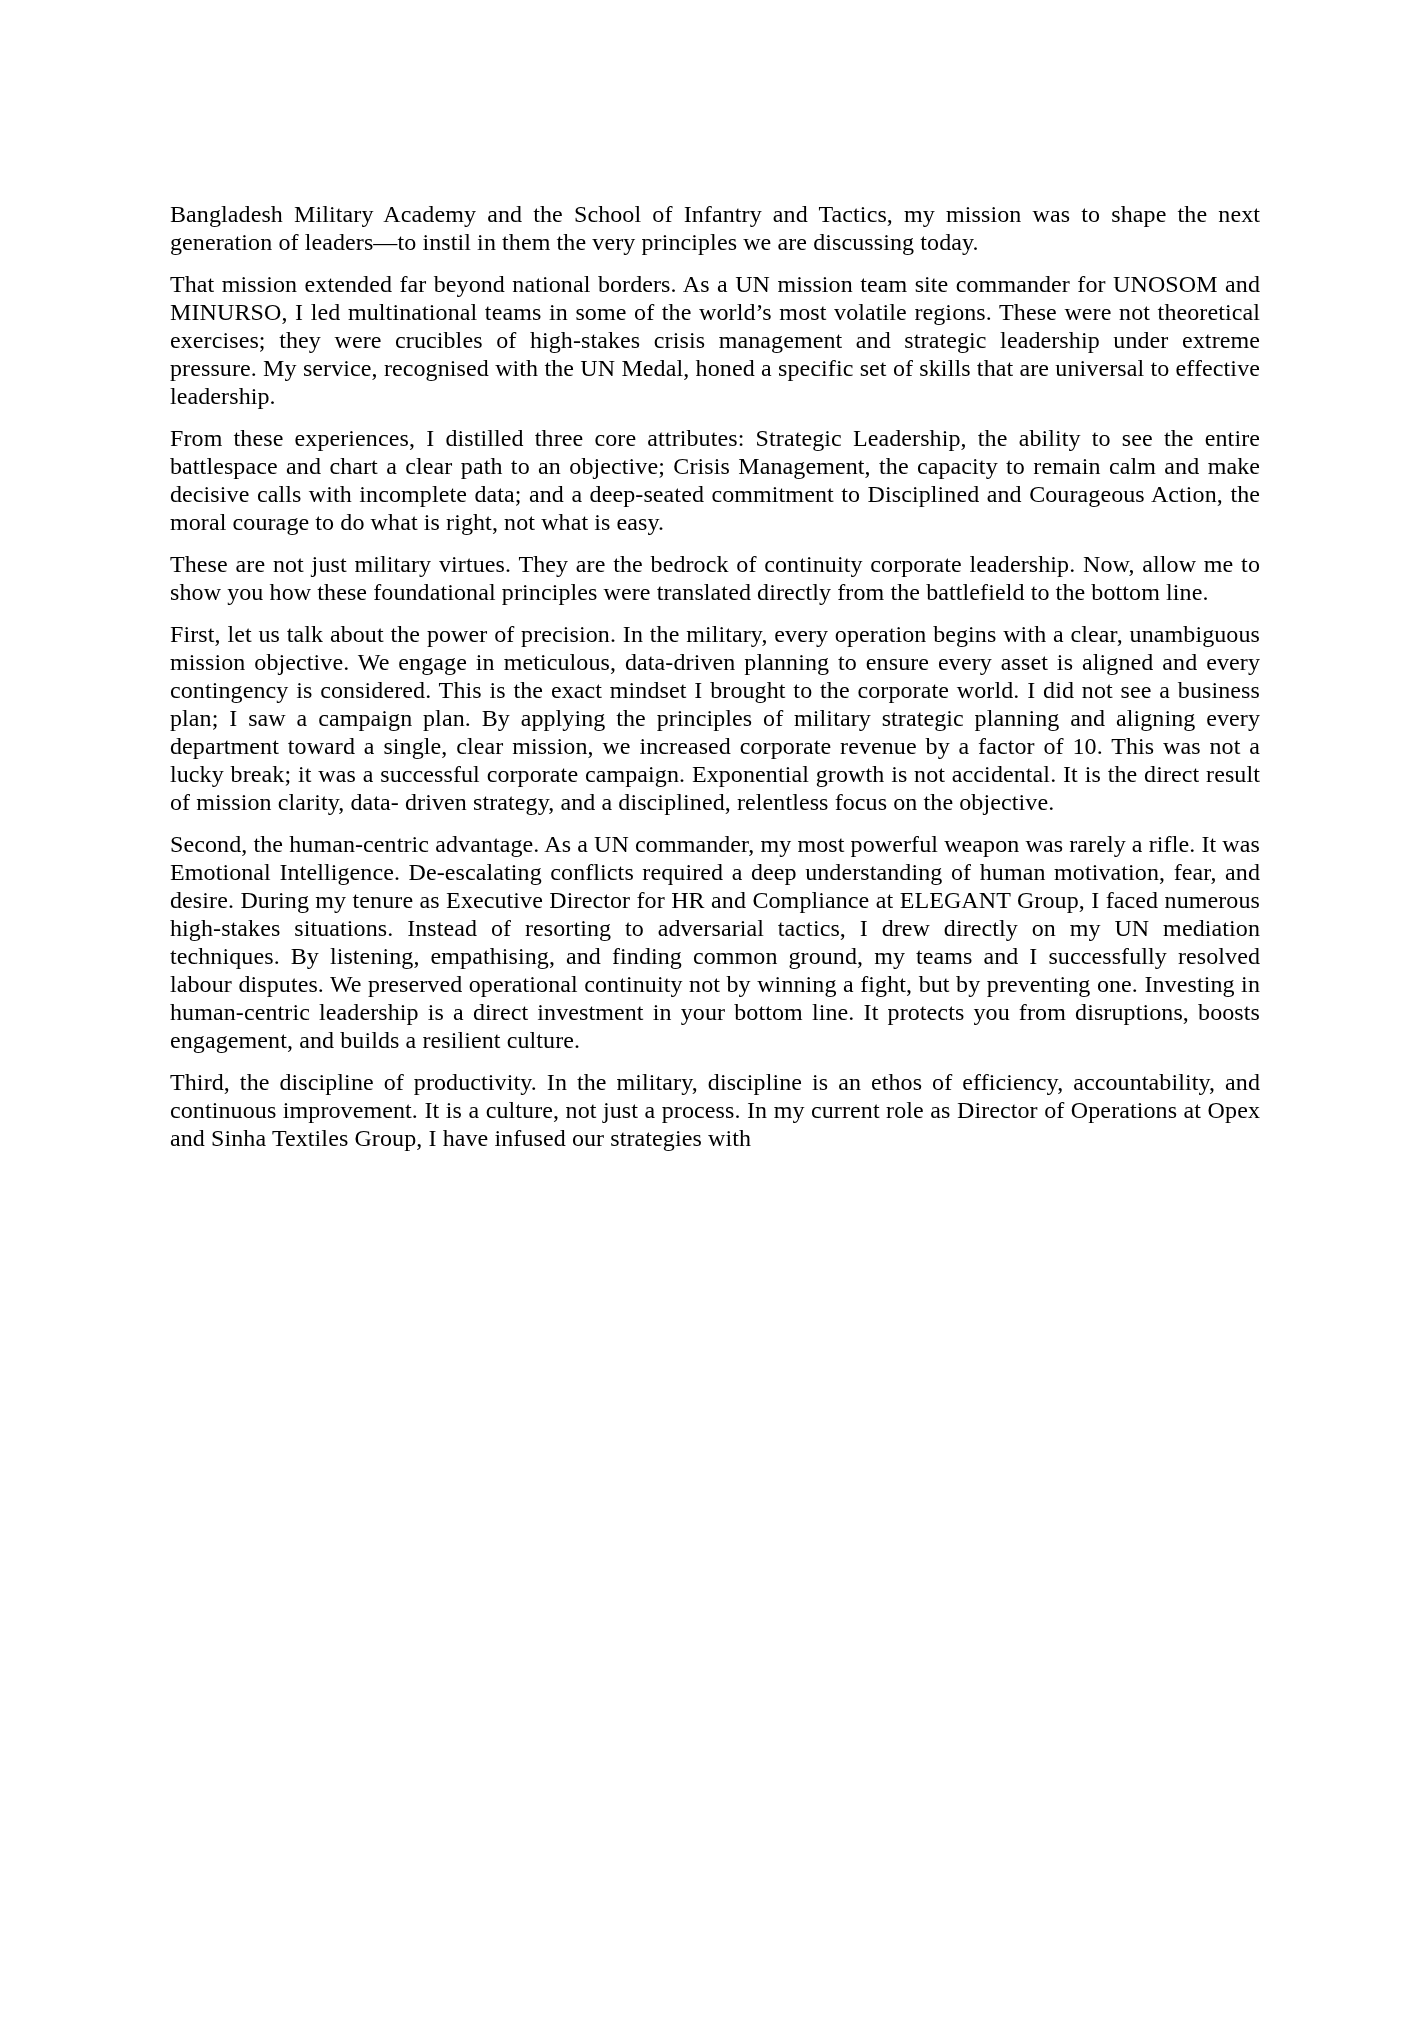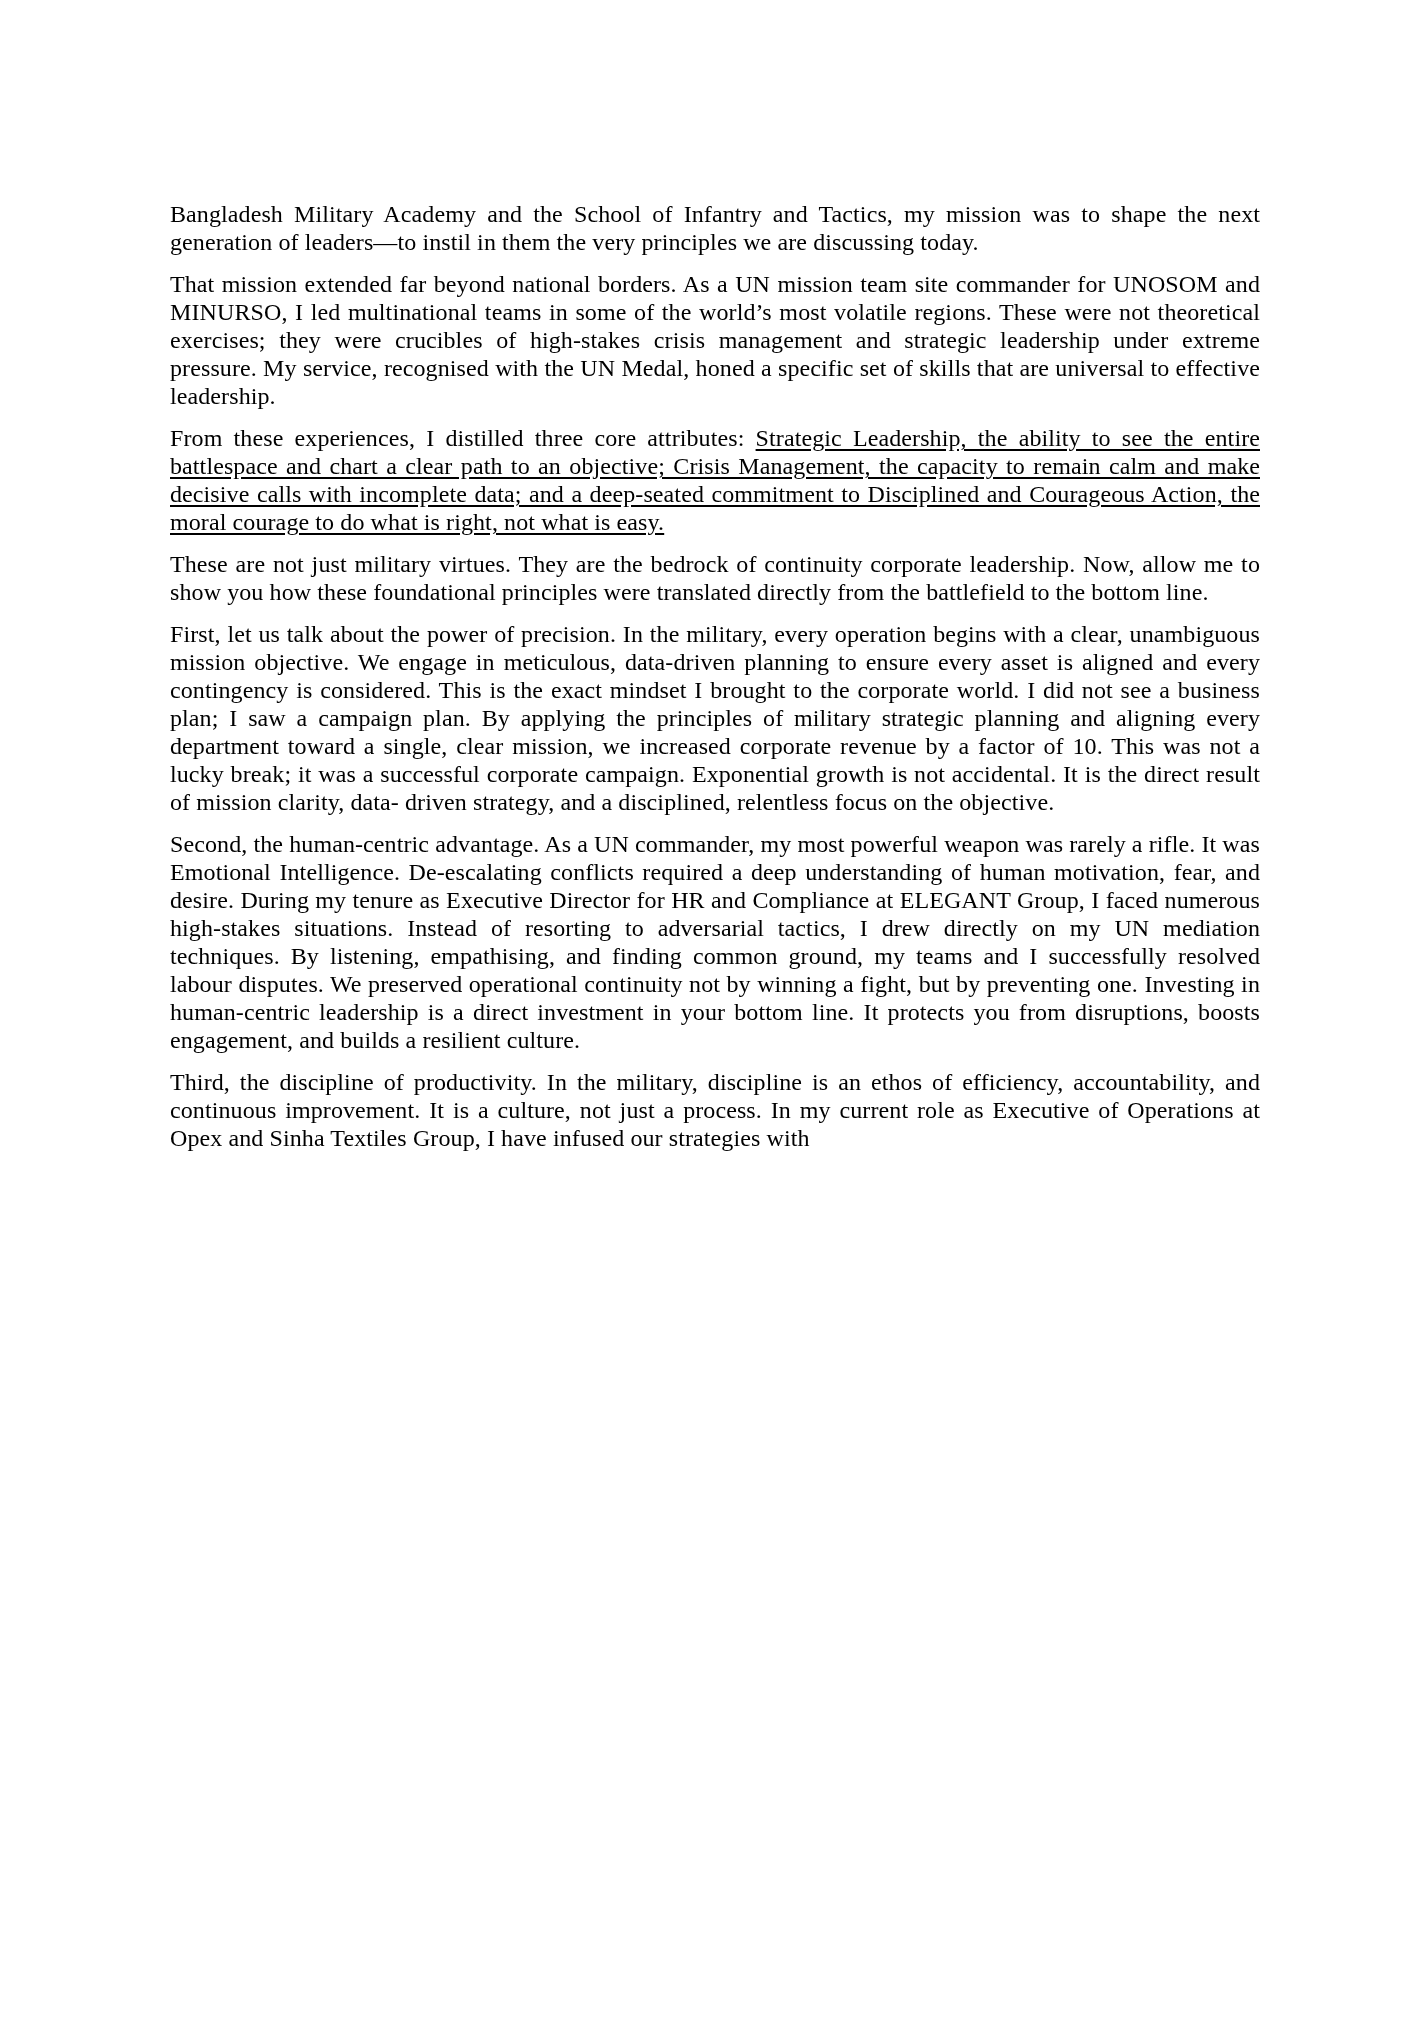--- a/index.html
+++ b/index.html
@@ -27,30 +27,29 @@
     width: 1090px;
     font-size: 24px;
     line-height: 28px;
     text-align: justify;
     letter-spacing: 0.1px;
   }
   .doc-body p {
     margin: 0 0 14px 0;
   }
   .u {
-    text-decoration: underline;
     text-underline-offset: 3px;
   }
 </style>
 </head>
 <body>
 
 <div class="page">
   <div class="doc-body">
       <p><span>Bangladesh Military Academy and the School of Infantry and Tactics, my mission was to shape the next generation of leaders—to instil in them the very principles we are discussing today.</span></p>
       <p><span>That mission extended far beyond national borders. As a UN mission team site commander for UNOSOM and MINURSO, I led multinational teams in some of the world’s most volatile regions. These were not theoretical exercises; they were crucibles of high-stakes crisis management and strategic leadership under extreme pressure. My service, recognised with the UN Medal, honed a specific set of skills that are universal to effective leadership.</span></p>
       <p><span>From these experiences, I distilled three core attributes: </span><span class="u">Strategic Leadership, the ability to see the entire battlespace and chart a clear path to an objective; Crisis Management, the capacity to remain calm and make decisive calls with incomplete data; and a deep-seated commitment to Disciplined and Courageous Action, the moral courage to do what is right, not what is easy.</span></p>
       <p><span>These are not just military virtues. They are the bedrock of continuity corporate leadership. Now, allow me to show you how these foundational principles were translated directly from the battlefield to the bottom line.</span></p>
       <p><span>First, let us talk about the power of precision. In the military, every operation begins with a clear, unambiguous mission objective. We engage in meticulous, data-driven planning to ensure every asset is aligned and every contingency is considered. This is the exact mindset I brought to the corporate world. I did not see a business plan; I saw a campaign plan. By applying the principles of military strategic planning and aligning every department toward a single, clear mission, we increased corporate revenue by a factor of 10. This was not a lucky break; it was a successful corporate campaign. Exponential growth is not accidental. It is the direct result of mission clarity, data- driven strategy, and a disciplined, relentless focus on the objective.</span></p>
       <p><span>Second, the human-centric advantage. As a UN commander, my most powerful weapon was rarely a rifle. It was Emotional Intelligence. De-escalating conflicts required a deep understanding of human motivation, fear, and desire. During my tenure as Executive Director for HR and Compliance at ELEGANT Group, I faced numerous high-stakes situations. Instead of resorting to adversarial tactics, I drew directly on my UN mediation techniques. By listening, empathising, and finding common ground, my teams and I successfully resolved labour disputes. We preserved operational continuity not by winning a fight, but by preventing one. Investing in human-centric leadership is a direct investment in your bottom line. It protects you from disruptions, boosts engagement, and builds a resilient culture.</span></p>
-      <p><span>Third, the discipline of productivity. In the military, discipline is an ethos of efficiency, accountability, and continuous improvement. It is a culture, not just a process. In my current role as Executive of Operations at Opex and Sinha Textiles Group, I have infused our strategies with</span></p>
+      <p><span>Third, the discipline of productivity. In the military, discipline is an ethos of efficiency, accountability, and continuous improvement. It is a culture, not just a process. In my current role as Director of Operations at Opex and Sinha Textiles Group, I have infused our strategies with</span></p>
     </div>
 </div>
 
 </body></html>

